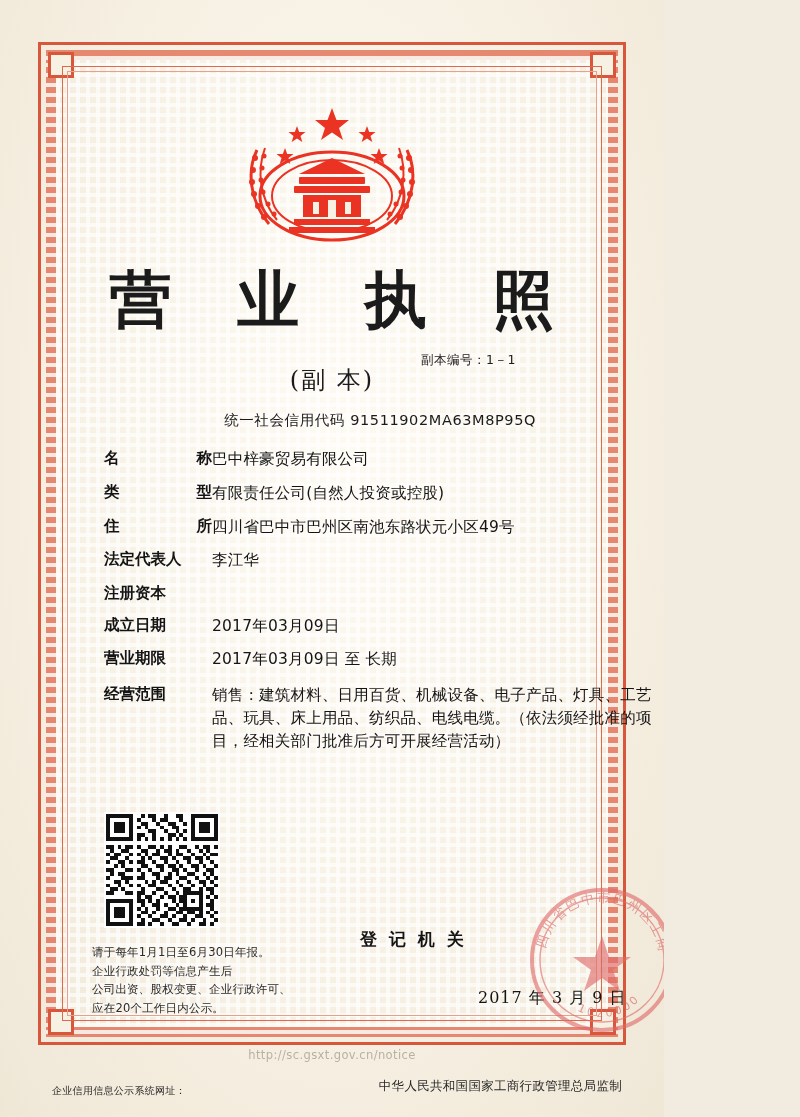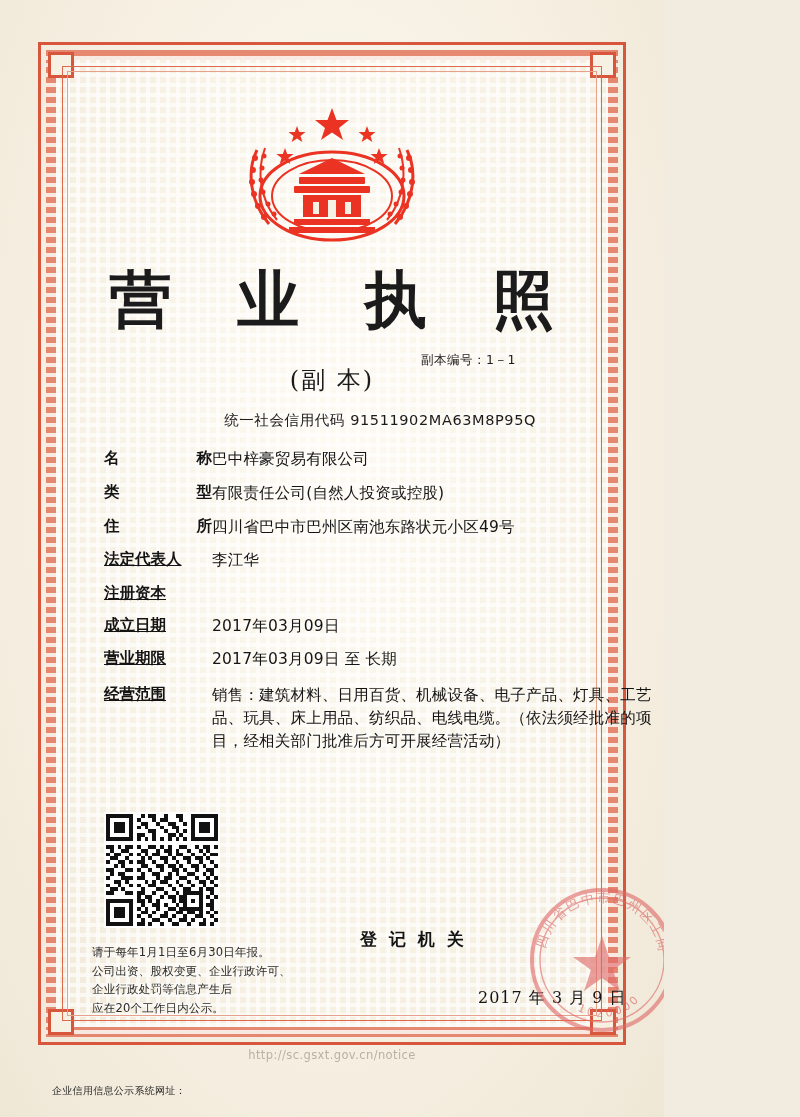--- a/index.html
+++ b/index.html
@@ -152,21 +152,21 @@
     width: 108px;
     flex: 0 0 108px;
     font-size: 15.5px;
     font-weight: bold;
     color: #141414;
     letter-spacing: 0px;
     display: flex;
     justify-content: space-between;
     white-space: nowrap;
   }
-  .row-label.tight { letter-spacing: 0px; text-decoration: underline; }
+  .row-label.tight { letter-spacing: 0px; }
   .row-value {
     font-size: 15.5px;
     color: #141414;
     line-height: 1.5;
     letter-spacing: 0.2px;
   }
   .row.scope .row-value { width: 460px; }
   .row.scope { margin-top: 12px; }
 
   
@@ -458,22 +458,22 @@
         <path d="M9 25h2v1H9zM12 25h1v1h-1zM15 25h1v1h-1zM18 25h2v1h-2zM21 25h2v1h-2zM24 25h1v1h-1zM26 25h1v1h-1zM28 25h1v1h-1z"></path>
         <path d="M8 26h1v1H8zM11 26h1v1h-1zM14 26h2v1h-2zM17 26h1v1h-1zM20 26h1v1h-1zM23 26h2v1h-2zM27 26h1v1h-1z"></path>
         <path d="M9 27h1v1H9zM12 27h2v1h-2zM16 27h1v1h-1zM19 27h2v1h-2zM22 27h1v1h-1zM25 27h1v1h-1zM28 27h1v1h-1z"></path>
         <path d="M8 28h2v1H8zM11 28h1v1h-1zM14 28h1v1h-1zM17 28h2v1h-2zM21 28h1v1h-1zM24 28h2v1h-2zM27 28h1v1h-1z"></path>
       </g>
     </svg>
   </div>
 
   <div class="notice">
     <div>请于每年1月1日至6月30日年报。</div>
+    <div>企业行政处罚等信息产生后</div>
     <div>公司出资、股权变更、企业行政许可、</div>
-    <div>企业行政处罚等信息产生后</div>
     <div>应在20个工作日内公示。</div>
   </div>
 
   <div class="authority">登 记 机 关</div>
 
   <div class="issue-date">
     <span class="num">2017</span>
     <span>年</span>
     <span class="num">3</span>
     <span>月</span>
@@ -495,13 +495,14 @@
         <textPath href="#sealArcTop" startOffset="6%">四川省巴中市巴州区工商行政管理局</textPath>
       </text>
       <text font-family="DejaVu Sans, sans-serif" font-size="11" fill="#d85f5f" letter-spacing="3">
         <textPath href="#sealArcBottom" startOffset="24%">1020000</textPath>
       </text>
     </svg>
   </div>
 
   <div class="url-faint">http://sc.gsxt.gov.cn/notice</div>
   <div class="footer-left">企业信用信息公示系统网址：</div>
+  <div class="footer-right">中华人民共和国国家工商行政管理总局监制</div>
 </div>
 
 </body></html>

